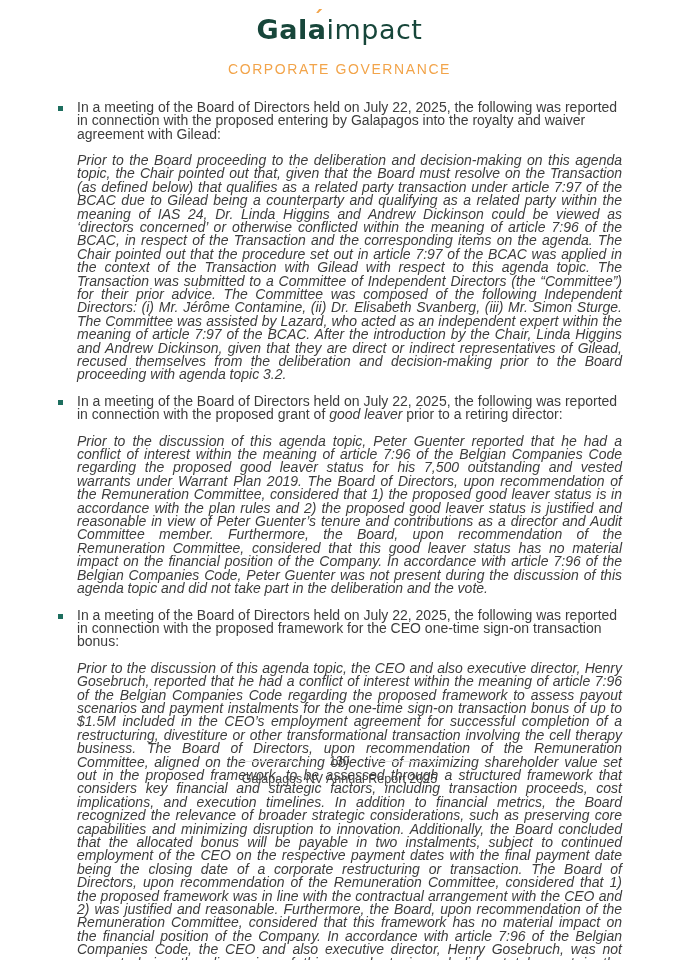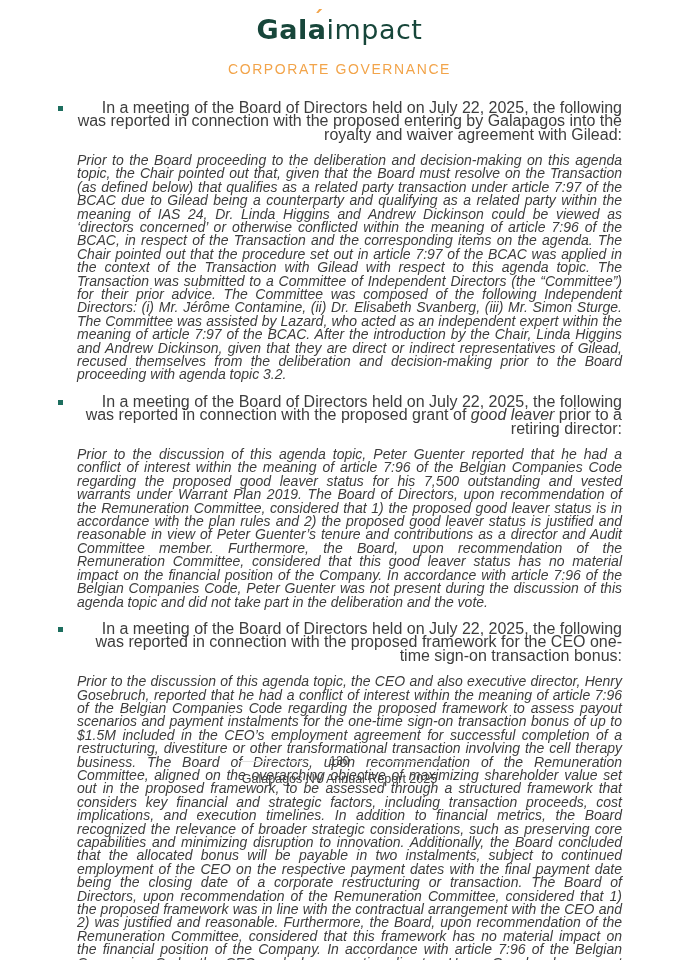--- a/index.html
+++ b/index.html
@@ -48,24 +48,24 @@
   }
   .bullet-item { margin-bottom: 9px; }
   .bullet-head-row { display: flex; align-items: flex-start; }
   .bullet-square {
     flex: 0 0 auto;
     width: 5px; height: 5px;
     background: #1d6e5e;
     margin: 5px 14px 0 0;
   }
   .bullet-heading {
-    font-size: 16px;
+    font-size: 14px;
     line-height: 13.4px;
     color: #3d3d3d;
-    text-align: right;
+    text-align: left;
   }
   .bullet-heading .it { font-style: italic; }
   .bullet-paragraph {
     margin: 13px 0 13px 19px;
     font-size: 14px;
     line-height: 13.4px;
     font-style: italic;
     text-align: justify;
     color: #3d3d3d;
   }

